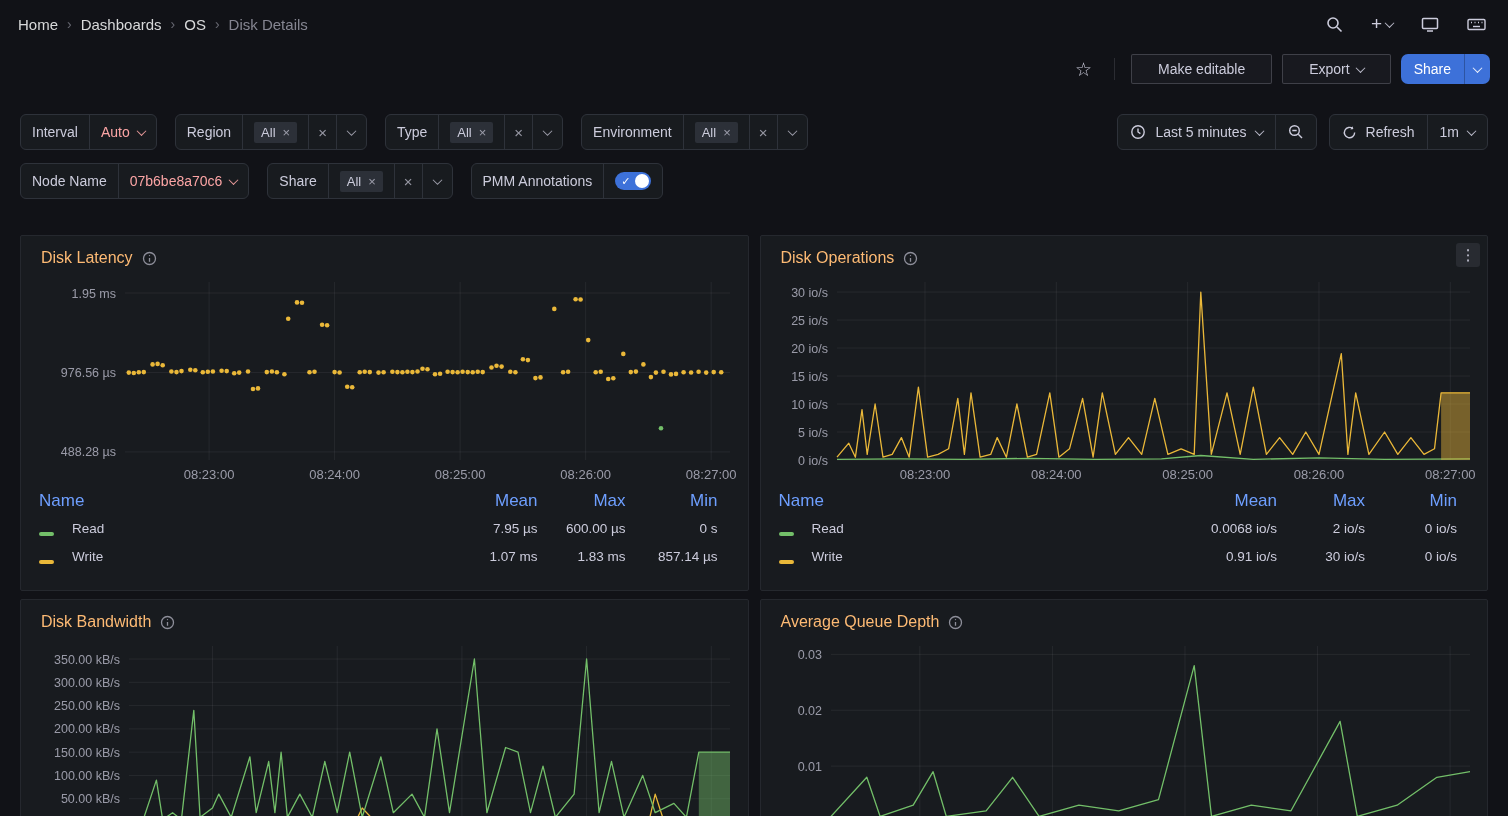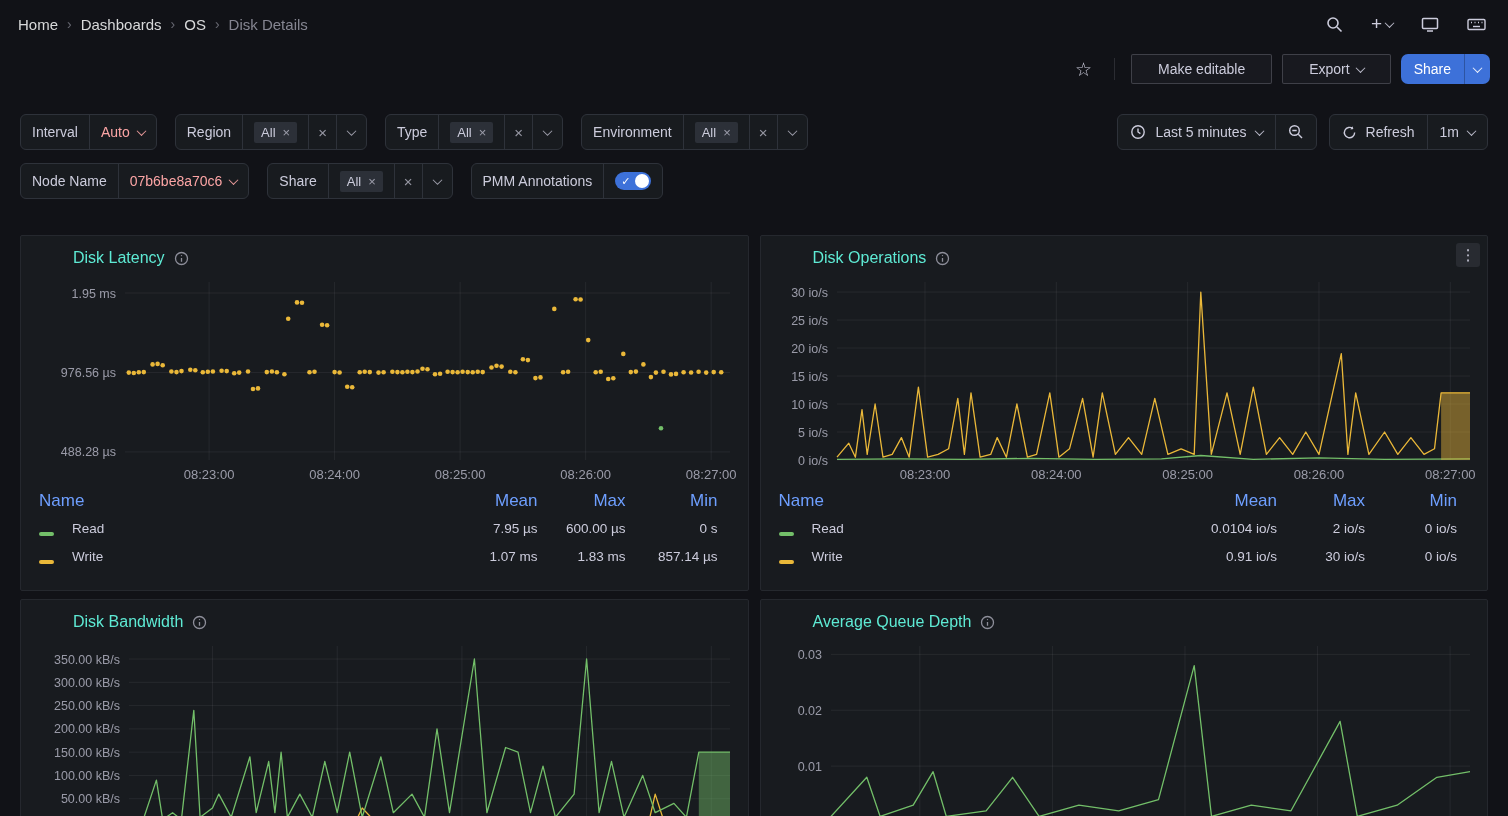--- a/index.html
+++ b/index.html
@@ -58,21 +58,21 @@
   .tseg { display:inline-flex; align-items:center; gap:9px; padding:0 12px; background:none; border:none; color:#ccccdc;
           font-size:14px; cursor:pointer; font-family:inherit; }
   .tseg + .tseg { border-left:1px solid #2e323a; }
   .fgroup.time { background:#181b1f; }
 
   
   .grid { display:grid; grid-template-columns:1fr 1fr; grid-template-rows:356px 430px; gap:8px 11px; margin:0 20px; }
   .panel { background:#181b1f; border:1px solid #25282e; border-radius:2px; padding:6px 12px 8px; position:relative;
            display:flex; flex-direction:column; overflow:hidden; }
   .ptitle { display:flex; align-items:center; gap:9px; height:32px; padding-left:8px; }
-  .ptitle h2 { font-size:16px; font-weight:500; color:#5eead4; cursor:pointer;margin-left:32px; }
+  .ptitle h2 { font-size:16px; font-weight:500; color:#fdba74; cursor:pointer; }
   .info { color:rgba(204,204,220,0.65); display:inline-flex; cursor:pointer; }
   .kebab { position:absolute; top:7px; right:7px; width:24px; height:24px; background:#282b31; border:none; border-radius:3px;
            color:#ccccdc; font-size:15px; cursor:pointer; line-height:24px; text-align:center; }
   .chartbox { width:100%; cursor:crosshair;text-align:right; }
   .chartbox svg { display:block; font-family:inherit; }
 
   
   .legend { margin-top:2px; padding:0 6px; }
   .lhead, .lrow { display:grid; grid-template-columns:1fr 110px 88px 92px; align-items:center; padding-right:12px; }
   .lhead { height:26px; color:#6e9fff; font-size:17px; font-weight:500; }
@@ -470,21 +470,21 @@
           <span>Name</span>
           <span class="num">Mean</span>
           <span class="num">Max</span>
           <span class="num">Min</span>
         </div>
         <div class="lrow">
           <span class="lname">
             <span class="swatch" style="background: rgb(115, 191, 105);"></span>
             <span>Read</span>
           </span>
-          <span class="num">0.0104 io/s</span>
+          <span class="num">0.0068 io/s</span>
           <span class="num">2 io/s</span>
           <span class="num">0 io/s</span>
         </div>
         <div class="lrow">
           <span class="lname">
             <span class="swatch" style="background: rgb(234, 184, 57);"></span>
             <span>Write</span>
           </span>
           <span class="num">0.91 io/s</span>
           <span class="num">30 io/s</span>

